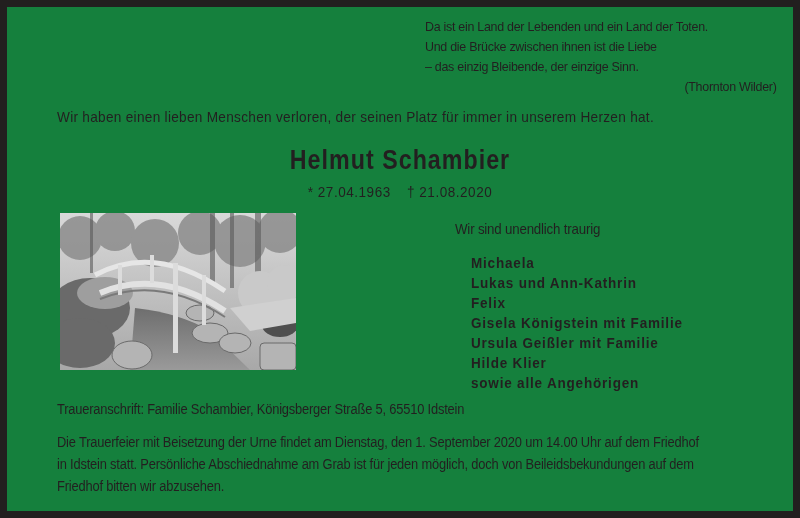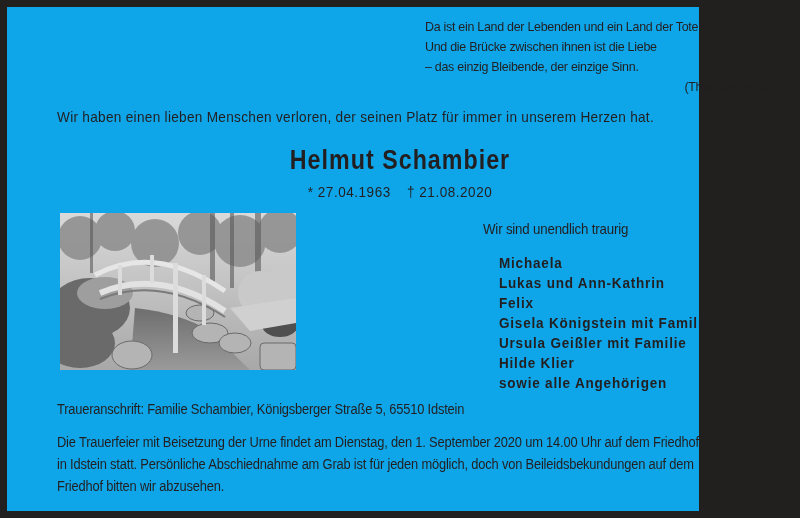--- a/index.html
+++ b/index.html
@@ -1,22 +1,22 @@
 <!DOCTYPE html>
 <html><head>
   <meta charset="utf-8">
   <style>
     html, body { margin: 0; padding: 0; }
     body {
       width: 800px; height: 518px; background: #221f1f; overflow: hidden;
       font-family: "Liberation Sans", sans-serif; color: #231f20;
     }
     .card {
-      position: absolute; left: 7px; top: 7px; width: 692px; height: 504px;
-      background: #0ea5e9; box-sizing: border-box;
+      position: absolute; left: 7px; top: 7px; width: 786px; height: 504px;
+      background: #15803d; box-sizing: border-box;
     }
     .quote {
       position: absolute; left: 418px; top: 10px; width: 352px;
       font-size: 13.4px; line-height: 20px; letter-spacing: -0.3px;
       transform: scaleX(0.93); transform-origin: left top;
     }
     .quote .line { display: block; white-space: nowrap; }
     .quote .author { display: block; text-align: right; padding-right: 0; margin-right: -26px; }
     .intro {
       position: absolute; left: 50px; top: 102px; font-size: 14.2px; letter-spacing: 0.3px;
@@ -31,21 +31,21 @@
       position: absolute; left: 0; width: 786px; top: 176px; text-align: center;
       font-size: 15px; letter-spacing: 0.6px; white-space: nowrap;
       transform: scaleX(0.9); transform-origin: center top;
     }
     .dates .gap { display: inline-block; width: 18px; }
     .photo {
       position: absolute; left: 53px; top: 206px; width: 236px; height: 157px;
       overflow: hidden; background: #cfcfcf;
     }
     .mourn {
-      position: absolute; left: 476px; top: 214px;
+      position: absolute; left: 448px; top: 214px;
     }
     .mourn .lead { font-size: 14.3px; letter-spacing: -0.2px; white-space: nowrap;
       transform: scaleX(0.93); transform-origin: left top; margin-bottom: 4px; }
     .mourn .names { list-style: none; margin: 16px; padding: 0; }
     .mourn .names li { font-size: 15px; font-weight: bold; line-height: 20px; letter-spacing: 0.9px;
       white-space: nowrap; transform: scaleX(0.9); transform-origin: left top; }
     .address {
       position: absolute; left: 50px; top: 394px; font-size: 14px; letter-spacing: -0.2px;
       white-space: nowrap; transform: scaleX(0.92); transform-origin: left top;
     }

